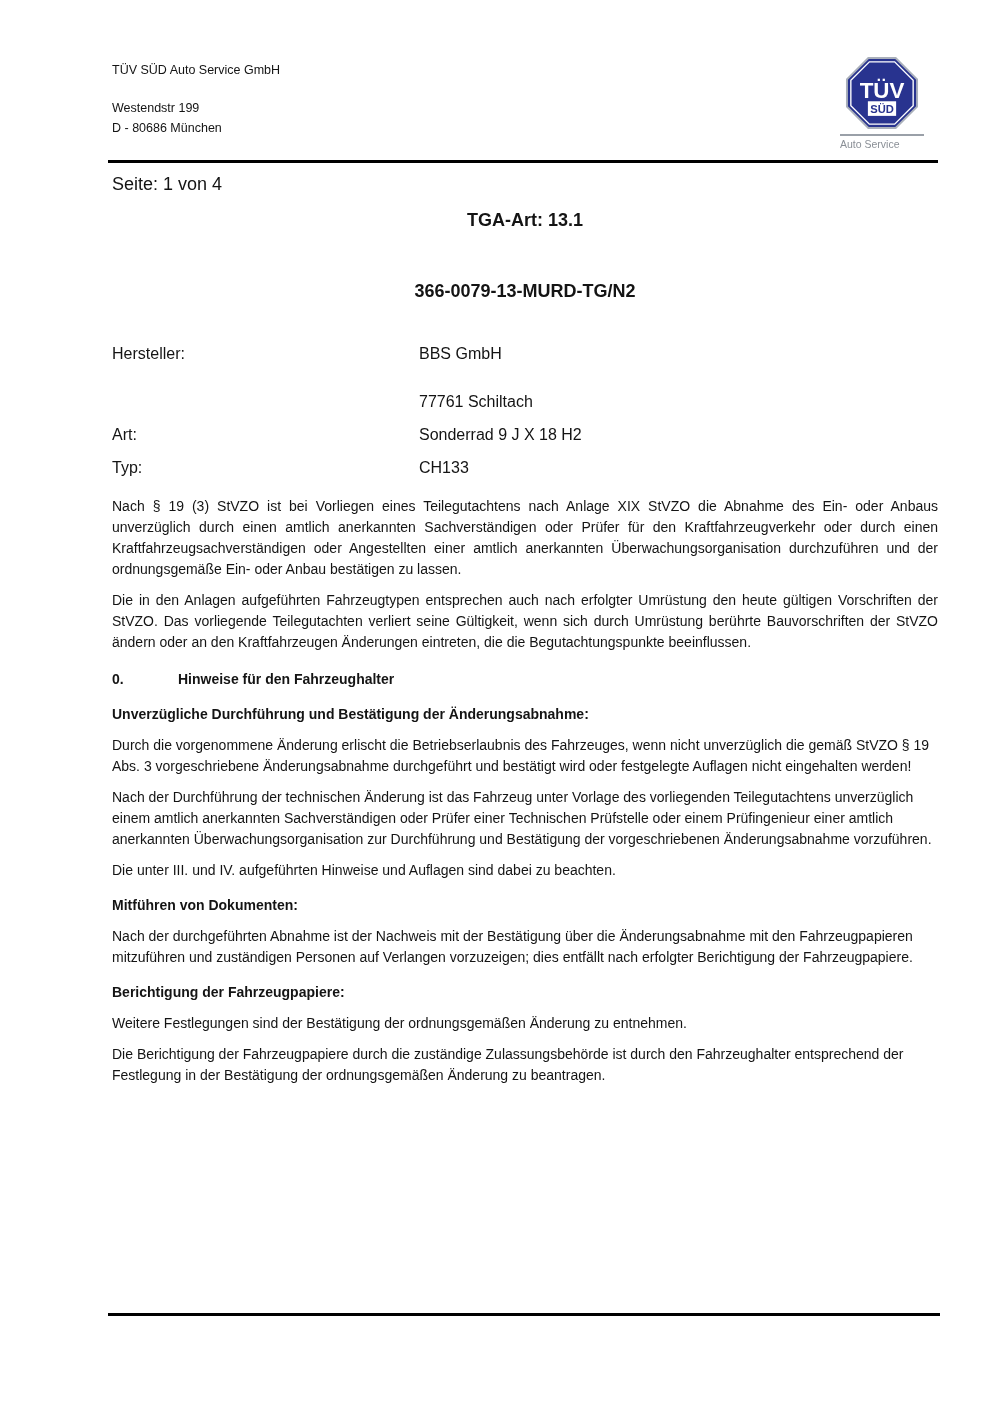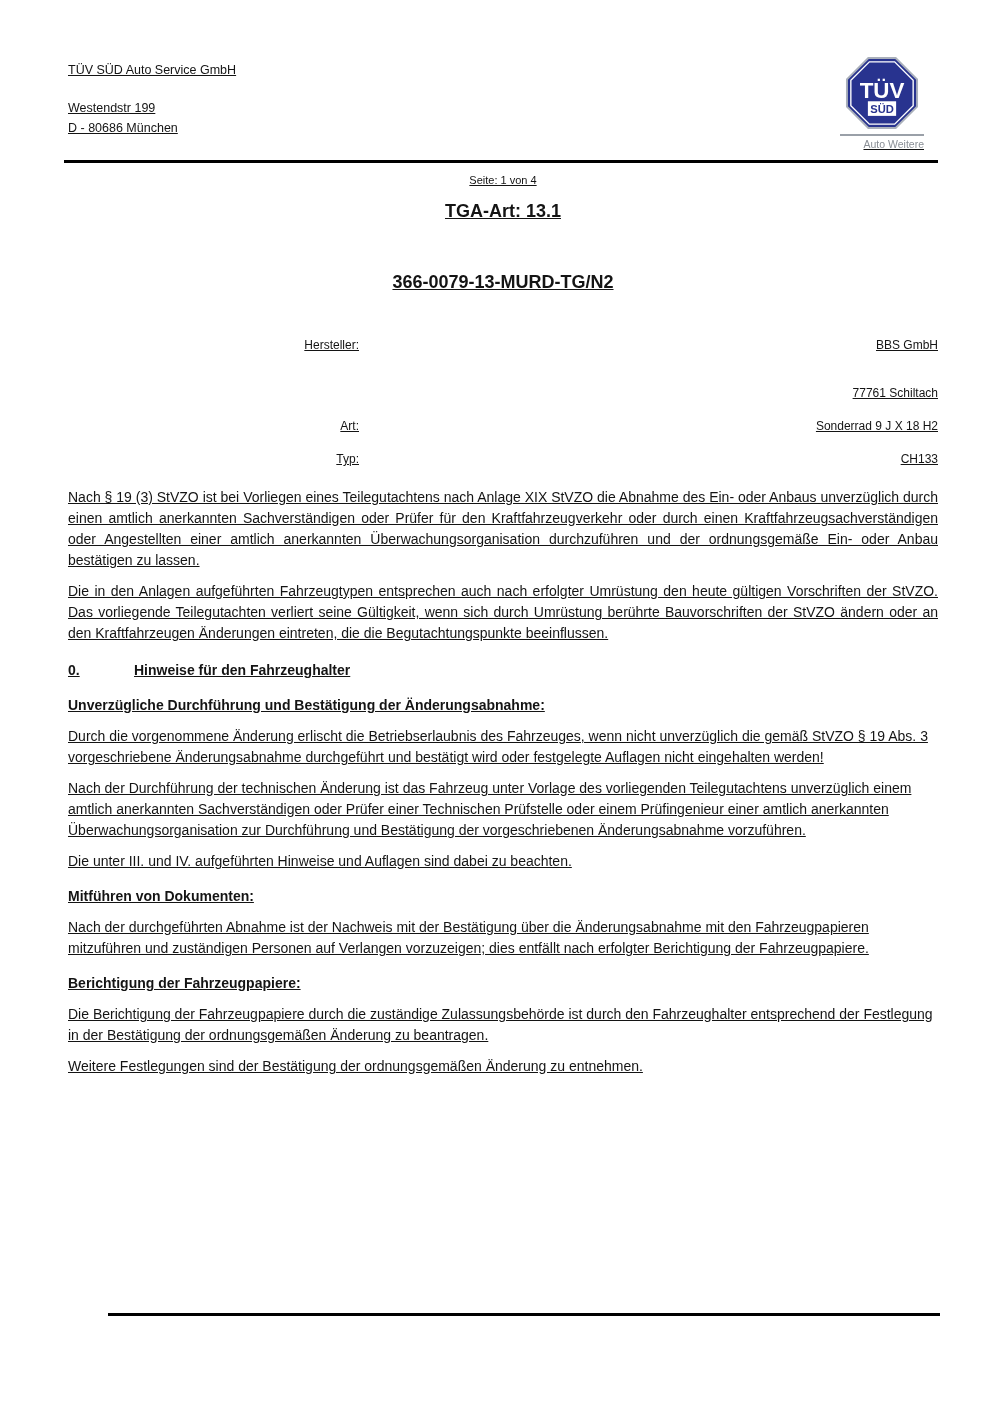--- a/index.html
+++ b/index.html
@@ -7,44 +7,43 @@
     position: relative;
     width: 993px;
     height: 1404px;
     background: #ffffff;
     font-family: "Liberation Sans", sans-serif;
     color: #141414;
     overflow: hidden;
     box-sizing: border-box;
   }
   .content {
-    padding: 56px 55px 0 68px;
-    text-decoration: underline;
+    padding: 56px 55px 0 112px;
   }
   
   .header { display: flex; justify-content: space-between; align-items: flex-start; }
   .header-left { font-size: 12.5px; line-height: 20px; padding-top: 4px; }
   .company { margin-bottom: 18px; }
-  .logo-block { width: 84px; text-align: right; margin-right: 14px; }
+  .logo-block { width: 84px; text-align: left; margin-right: 14px; }
   .logo-octagon { display: block; margin: 0 auto; }
   .logo-octagon text { font-family: "Liberation Sans", sans-serif; }
   .logo-caption-wrap { border-top: 2px solid #9aa0a8; margin-top: 4px; padding-top: 2px; }
   .logo-caption { font-size: 10.5px; color: #8a8f96; }
   
   .rule-top { height: 3px; background: #000; margin-top: 10px; margin-left: -4px; }
   .rule-bottom { position: absolute; left: 108px; right: 53px; top: 1313px; height: 3px; background: #000; }
-  .page-info { text-align: center; font-size: 11px; margin-top: 11px; }
+  .page-info { text-align: left; font-size: 18px; margin-top: 11px; }
   
   .title-block { text-align: center; }
   .doc-title { font-size: 18px; font-weight: bold; margin-top: 26px; letter-spacing: 1px; }
   .tga-art { font-size: 18px; font-weight: bold; margin-top: 15px; }
   .doc-number { font-size: 18px; font-weight: bold; margin-top: 50px; }
   
   .fields { margin-top: 42px; }
-  .field-row { display: flex; font-size: 12px; line-height: 20px; margin-bottom: 13px; text-align: right; }
+  .field-row { display: flex; font-size: 16px; line-height: 20px; margin-bottom: 13px; }
   .field-row.spaced { margin-top: 28px; }
   .field-label { width: 291px; flex: 0 0 291px; }
   .field-value { flex: 1; margin-left: 16px; }
   
   .body-text { font-size: 14px; line-height: 21px; }
   p.para { margin: 0 0 10px 0; }
   p.justified { text-align: justify; }
   .intro { margin-top: 18px; }
   .section-heading { display: flex; font-weight: bold; margin-top: 16px; margin-bottom: 10px; }
   .section-number { width: 66px; flex: 0 0 66px; }
@@ -65,21 +64,21 @@
 
       <div class="logo-block">
         <svg class="logo-octagon" width="74" height="74" viewBox="0 0 76 76" xmlns="http://www.w3.org/2000/svg">
           <polygon points="24,2 52,2 74,24 74,52 52,74 24,74 2,52 2,24" fill="#28338f" stroke="#aab0bb" stroke-width="2"></polygon>
           <polygon points="25,6 51,6 70,25 70,51 51,70 25,70 6,51 6,25" fill="none" stroke="#ffffff" stroke-width="1.4"></polygon>
           <text x="38" y="43" text-anchor="middle" font-size="23" font-weight="bold" fill="#ffffff">TÜV</text>
           <rect x="23.5" y="46.5" width="29" height="15" fill="#ffffff"></rect>
           <text x="38" y="58.5" text-anchor="middle" font-size="11.5" font-weight="bold" fill="#28338f">SÜD</text>
         </svg>
         <div class="logo-caption-wrap">
-          <div class="logo-caption">Auto Weitere</div>
+          <div class="logo-caption">Auto Service</div>
         </div>
       </div>
     </div>
 
     <div class="rule-top"></div>
 
     <div class="page-info">Seite: 1 von 4</div>
 
     <div class="title-block">
       <div class="tga-art">TGA-Art: 13.1</div>
@@ -127,21 +126,21 @@
         <p class="para">Die unter III. und IV. aufgeführten Hinweise und Auflagen sind dabei zu beachten.</p>
       </div>
 
       <div>
         <div class="sub-heading">Mitführen von Dokumenten:</div>
         <p class="para">Nach der durchgeführten Abnahme ist der Nachweis mit der Bestätigung über die Änderungsabnahme mit den Fahrzeugpapieren mitzuführen und zuständigen Personen auf Verlangen vorzuzeigen; dies entfällt nach erfolgter Berichtigung der Fahrzeugpapiere.</p>
       </div>
 
       <div>
         <div class="sub-heading">Berichtigung der Fahrzeugpapiere:</div>
+        <p class="para">Weitere Festlegungen sind der Bestätigung der ordnungsgemäßen Änderung zu entnehmen.</p>
         <p class="para">Die Berichtigung der Fahrzeugpapiere durch die zuständige Zulassungsbehörde ist durch den Fahrzeughalter entsprechend der Festlegung in der Bestätigung der ordnungsgemäßen Änderung zu beantragen.</p>
-        <p class="para">Weitere Festlegungen sind der Bestätigung der ordnungsgemäßen Änderung zu entnehmen.</p>
       </div>
 
     </div>
   </div>
 
   <div class="rule-bottom"></div>
 </div>
 
 </body></html>

